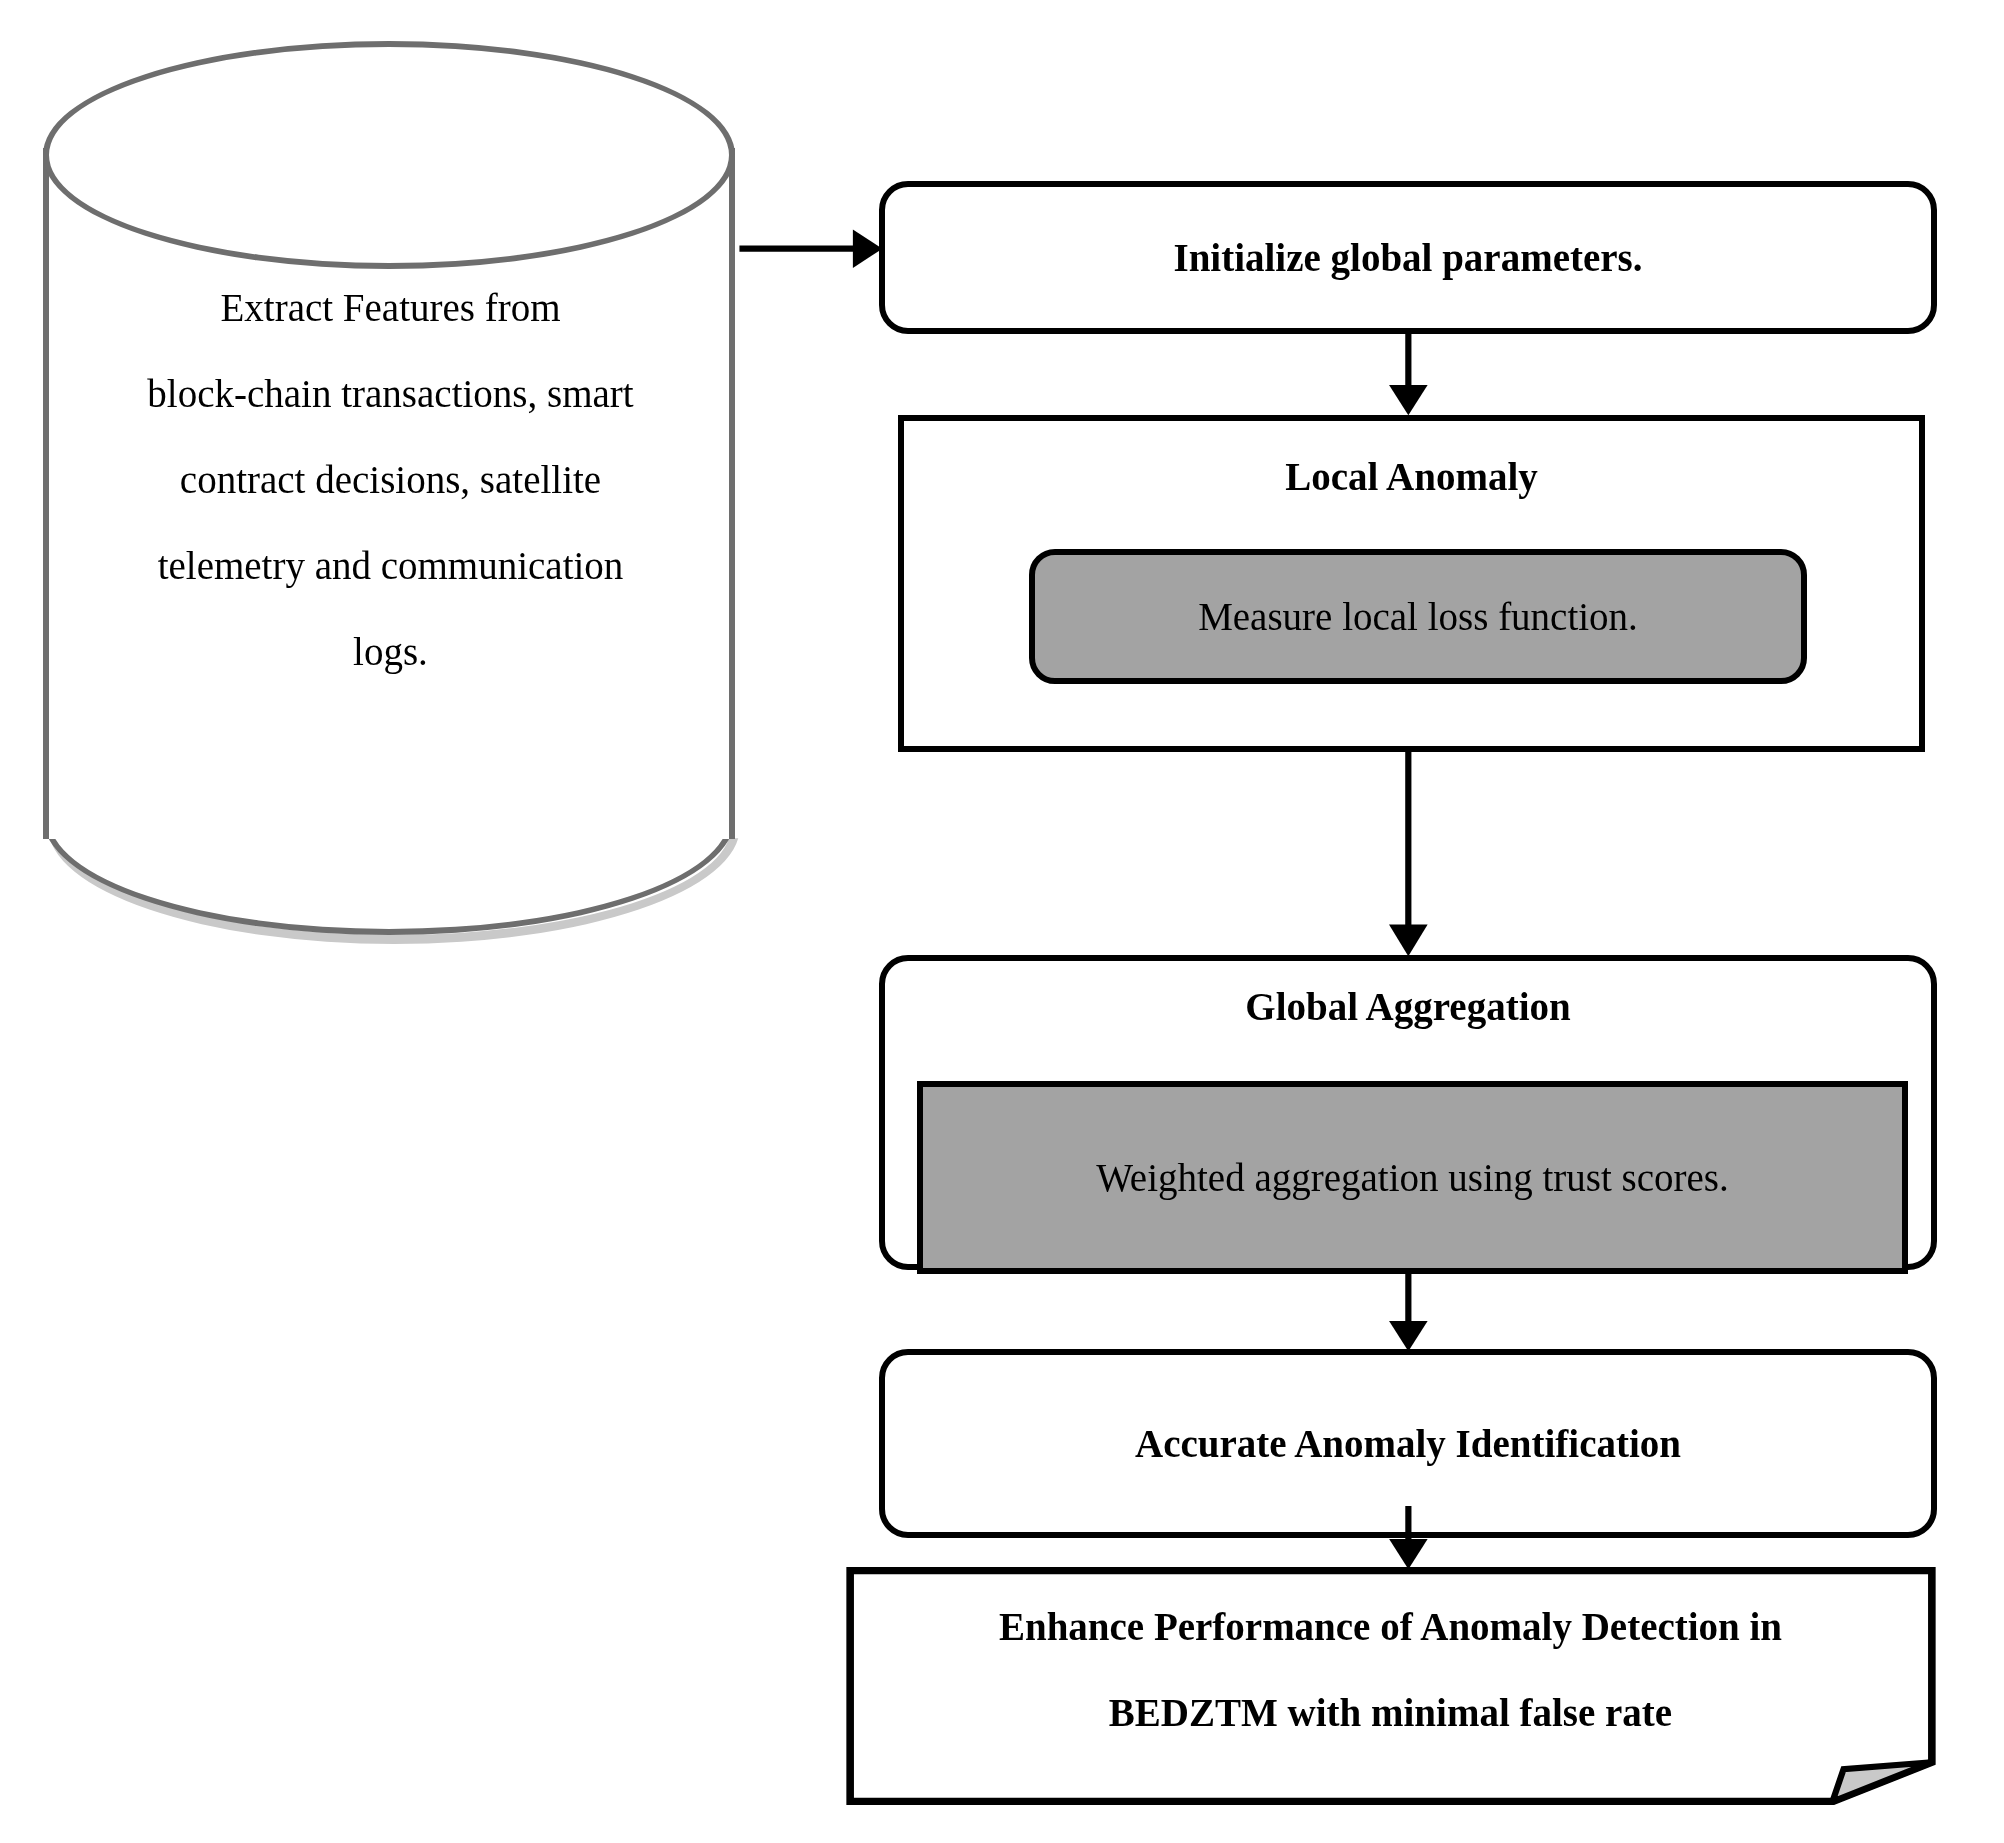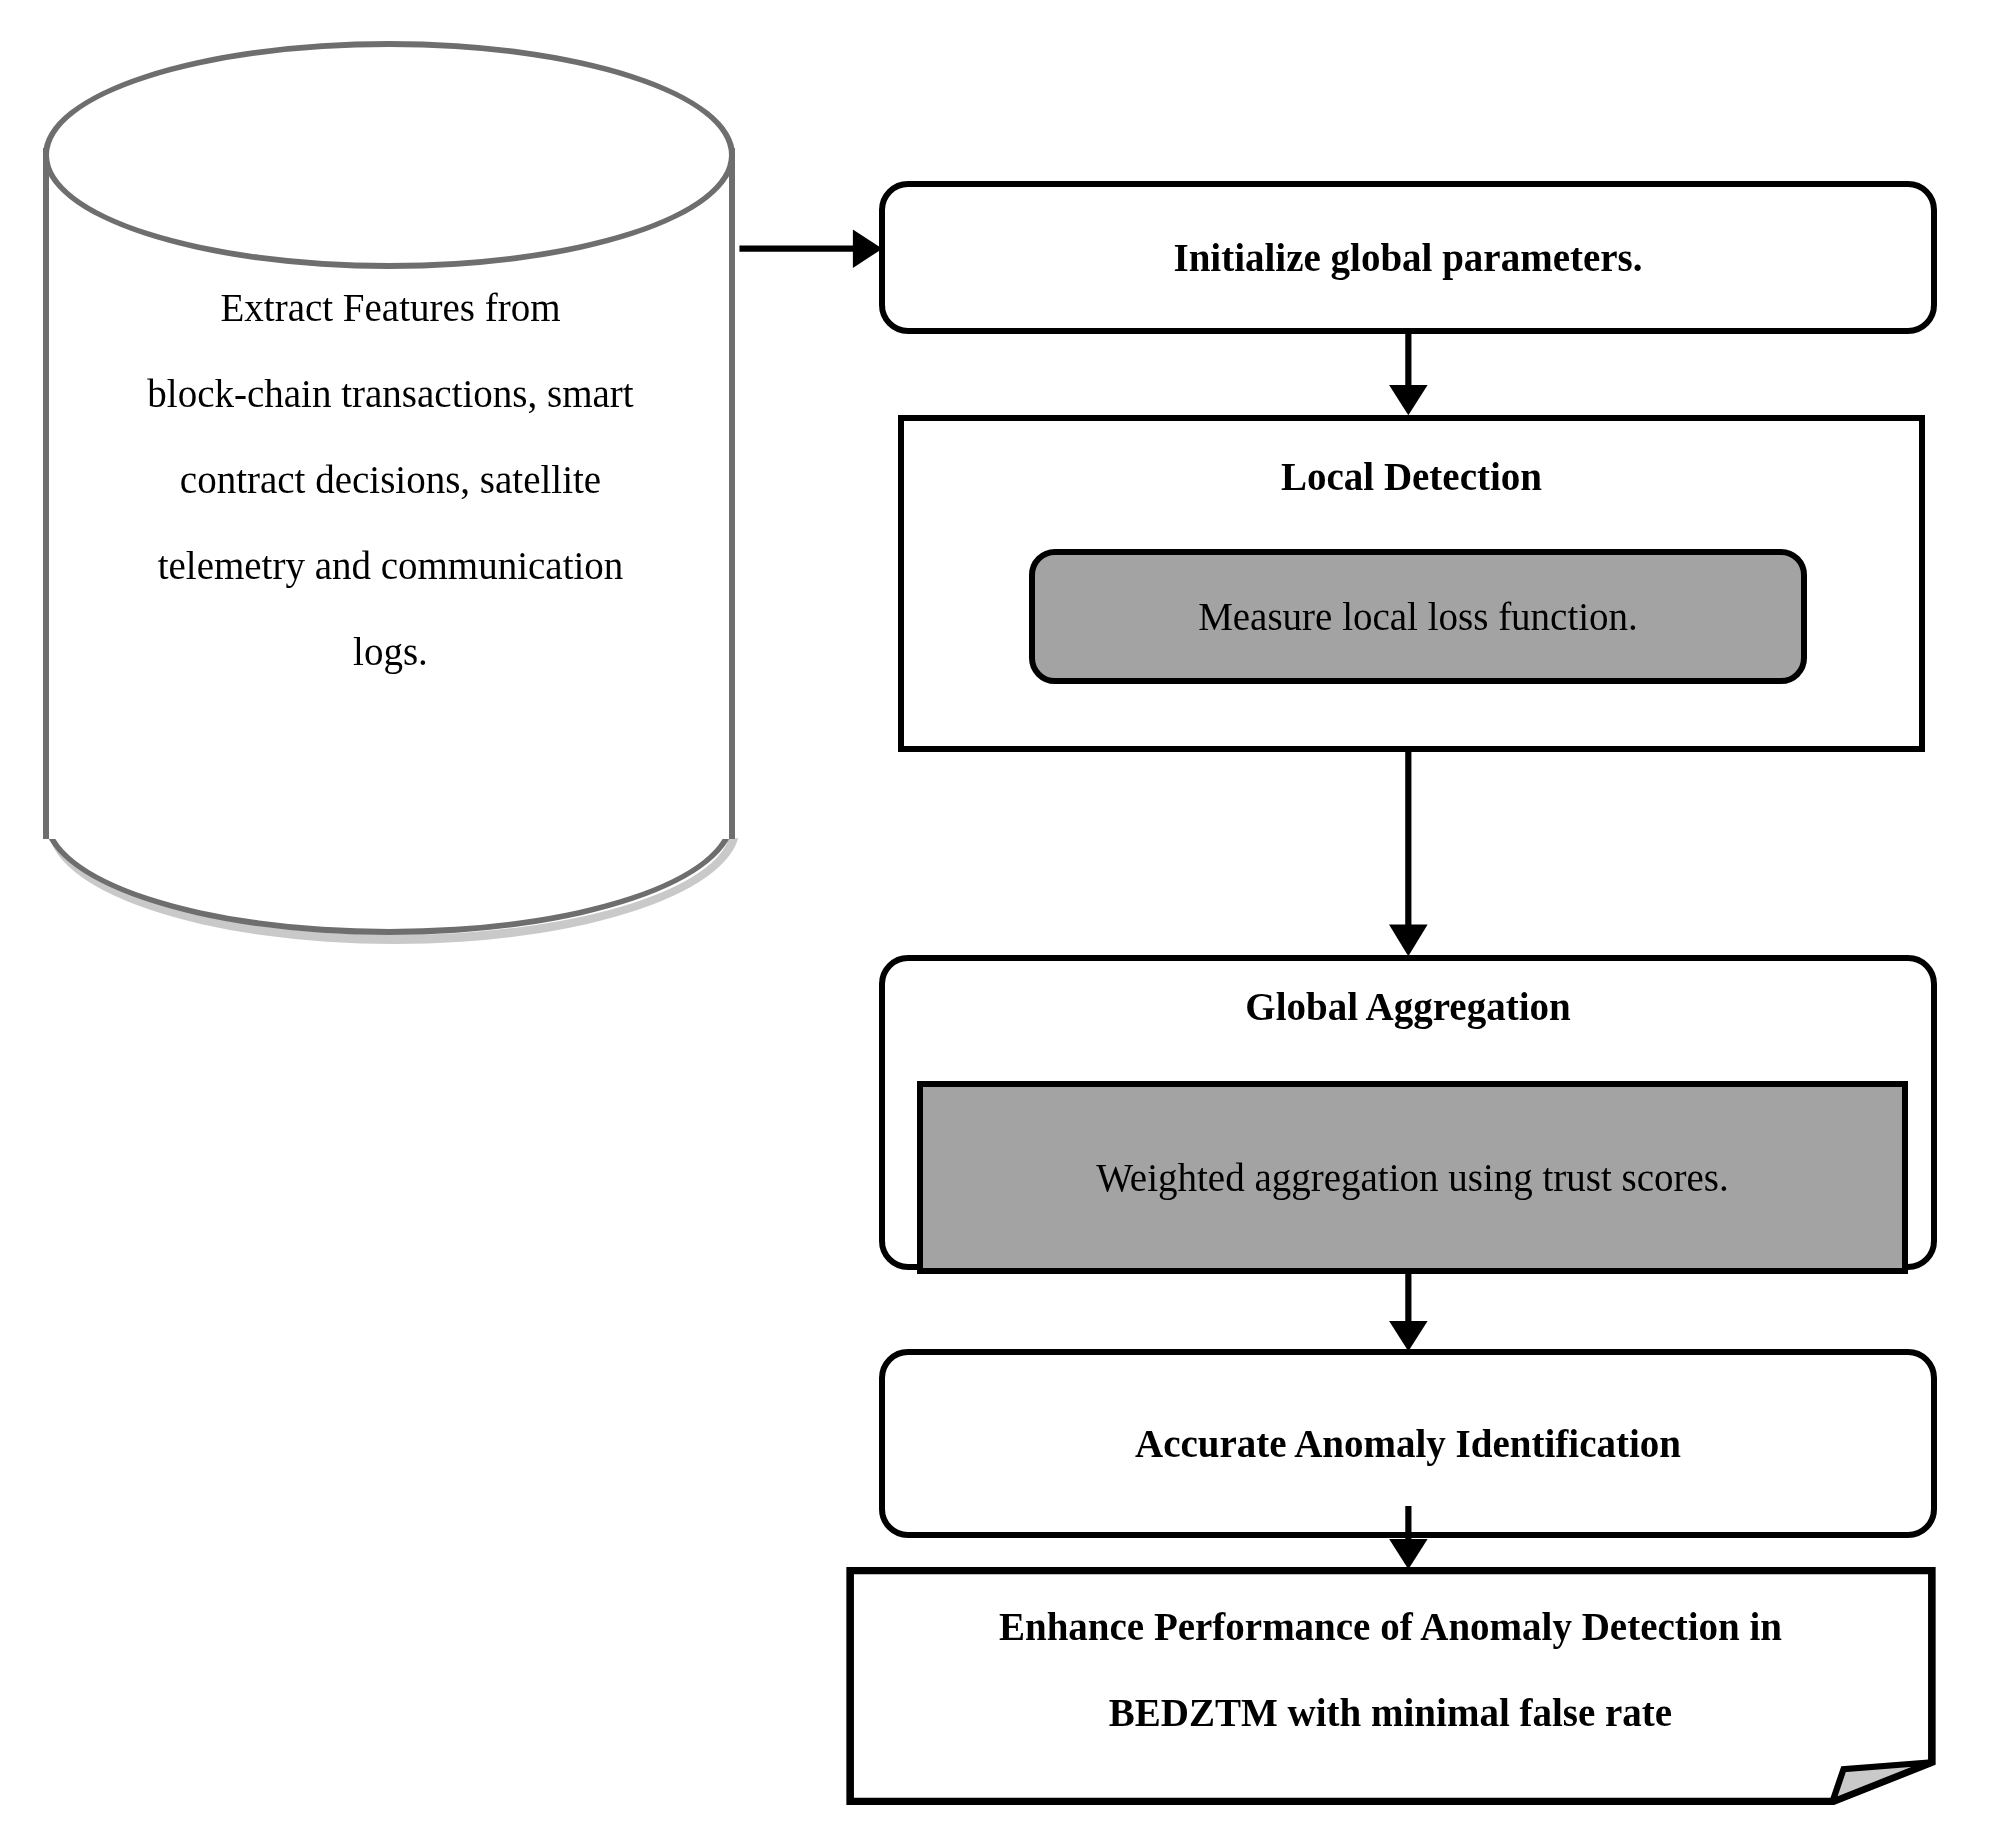--- a/index.html
+++ b/index.html
@@ -207,21 +207,21 @@
   <div id="node-init" class="node rounded">
     <div class="bold-title">Initialize global parameters.</div>
   </div>
 
   <svg class="conn" style="left:1382px; top:334px;" width="83" height="84" viewBox="0 0 120 122">
     <line x1="38" y1="0" x2="38" y2="82" stroke="#000000" stroke-width="9"></line>
     <polygon points="10,74 38,118 66,74" fill="#000000"></polygon>
   </svg>
 
   <div id="node-local" class="node square">
-    <div class="grp-title bold-title">Local Detection</div>
+    <div class="grp-title bold-title">Local Anomaly</div>
   </div>
   <div id="sub-loss" class="subbox">
     <span>Measure local loss function.</span>
   </div>
 
   <svg class="conn" style="left:1382px; top:752px;" width="83" height="207" viewBox="0 0 120 300">
     <line x1="38" y1="0" x2="38" y2="258" stroke="#000000" stroke-width="9"></line>
     <polygon points="10,250 38,296 66,250" fill="#000000"></polygon>
   </svg>
 

